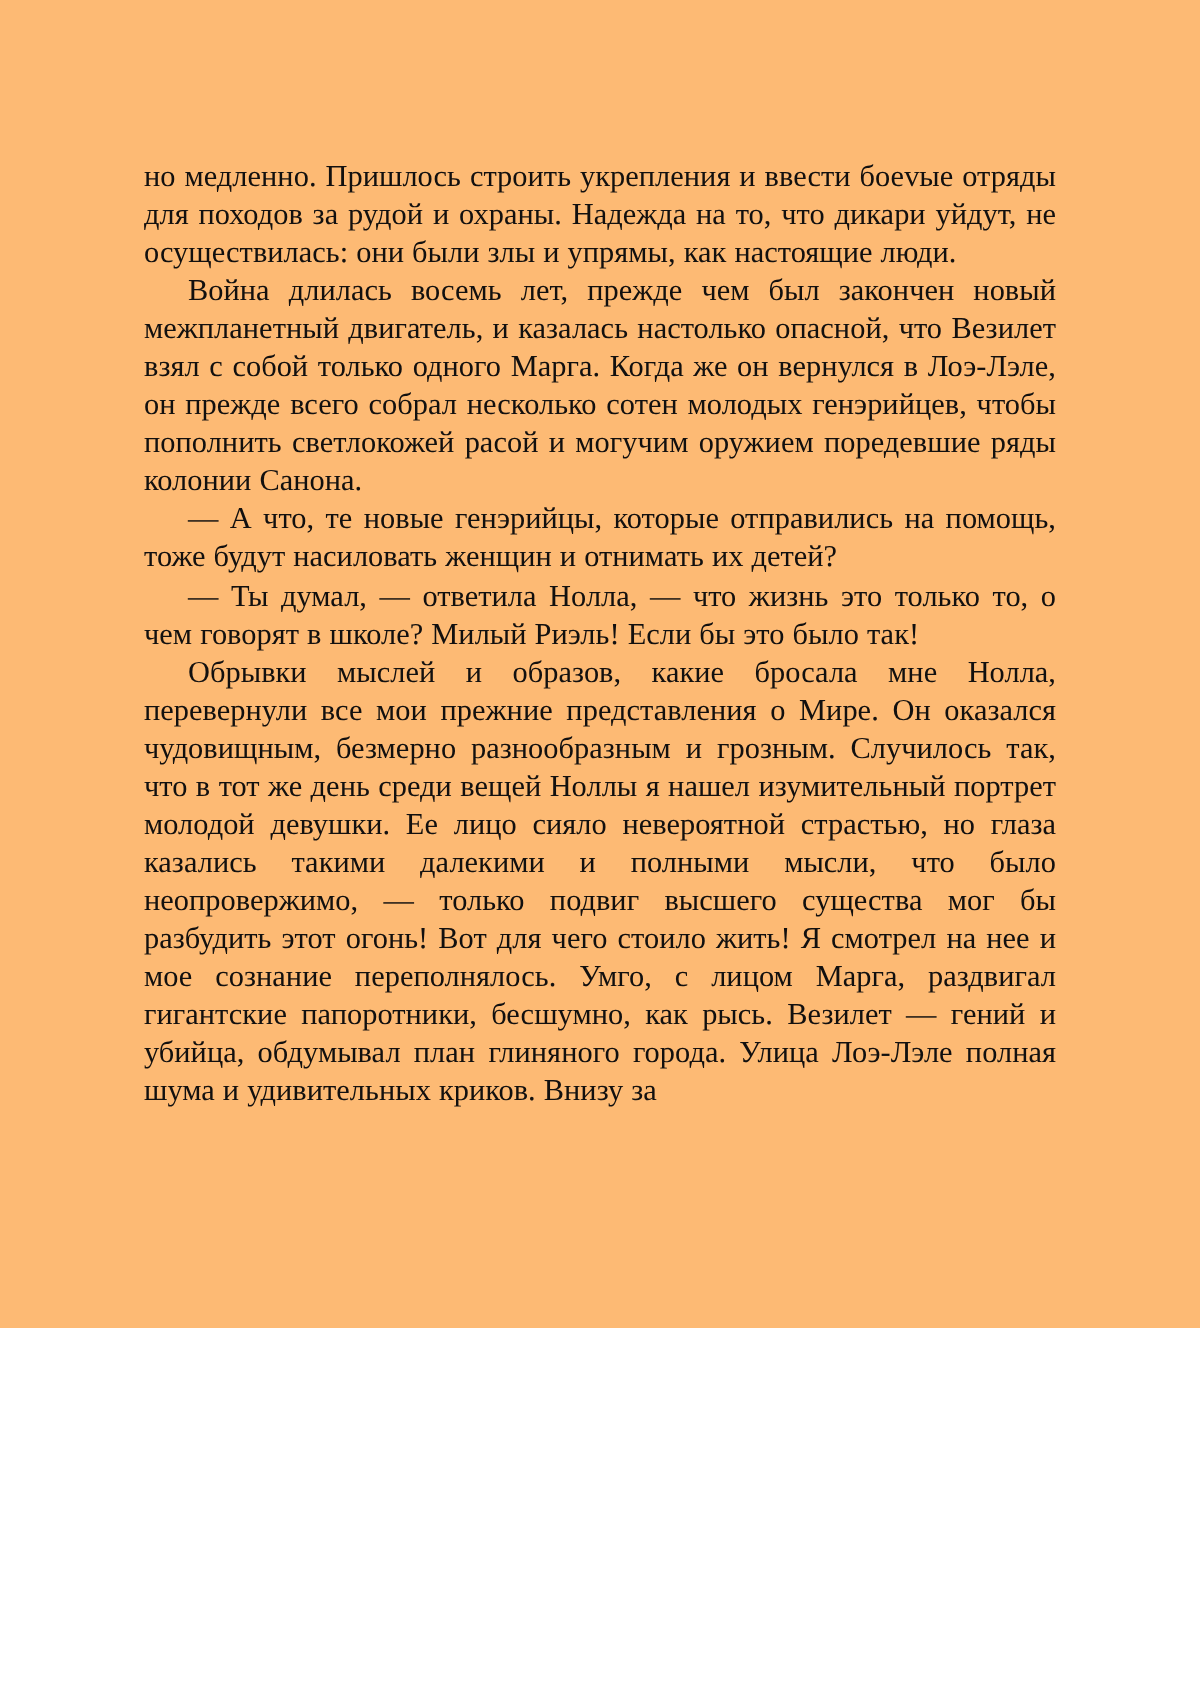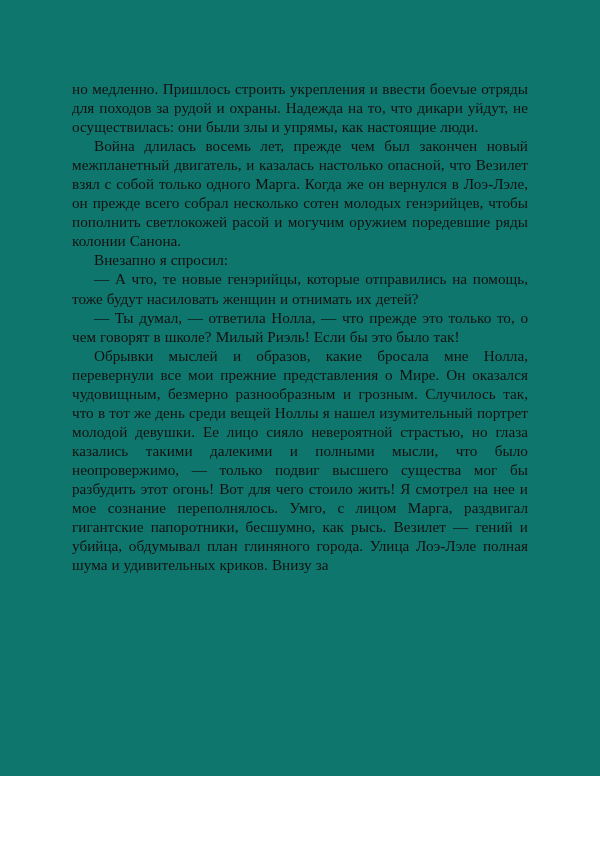--- a/index.html
+++ b/index.html
@@ -4,22 +4,22 @@
 <title>Book page 39</title>
 <style>
   html, body {
     margin: 0;
     padding: 0;
     background: #ffffff;
   }
   .page {
     position: relative;
     width: 600px;
-    height: 776px;
-    background: #0f766e;
+    height: 664px;
+    background: #fdba74;
     overflow: hidden;
     font-family: "Liberation Serif", "DejaVu Serif", serif;
     color: #12100f;
     text-decoration: underline;
   }
   .text-block {
     position: absolute;
     left: 72px;
     top: 79px;
     width: 456px;
@@ -51,21 +51,20 @@
   }
 </style>
 </head>
 <body>
 
 <div class="page">
 
   <div class="text-block">
     <p class="para cont">но медленно. Пришлось строить укрепления и ввести бое­vые отряды для походов за рудой и охраны. Надежда на то, что дикари уйдут, не осуществилась: они были злы и упря­мы, как настоящие люди.</p>
     <p class="para">Война длилась восемь лет, прежде чем был закончен но­вый межпланетный двигатель, и казалась настолько опас­ной, что Везилет взял с собой только одного Марга. Когда же он вернулся в Лоэ-Лэле, он прежде всего собрал нес­колько сотен молодых генэрийцев, чтобы пополнить свет­локожей расой и могучим оружием поредевшие ряды коло­нии Санона.</p>
-    <p class="para">Внезапно я спросил:</p>
     <p class="para">— А что, те новые генэрийцы, которые отправились на помощь, тоже будут насиловать женщин и отнимать их де­тей?</p>
-    <p class="para">— Ты думал, — ответила Нолла, — что прежде это только то, о чем говорят в школе? Милый Риэль! Если бы это было так!</p>
+    <p class="para">— Ты думал, — ответила Нолла, — что жизнь это только то, о чем говорят в школе? Милый Риэль! Если бы это было так!</p>
     <p class="para">Обрывки мыслей и образов, какие бросала мне Нолла, перевернули все мои прежние представления о Мире. Он оказался чудовищным, безмерно разнообразным и гроз­ным. Случилось так, что в тот же день среди вещей Ноллы я нашел изумительный портрет молодой девушки. Ее лицо сияло невероятной страстью, но глаза казались такими далекими и полными мысли, что было неопровержимо, — только подвиг высшего существа мог бы разбудить этот огонь! Вот для чего стоило жить! Я смотрел на нее и мое сознание переполнялось. Умго, с лицом Марга, раздвигал гигантские папоротники, бесшумно, как рысь. Везилет — гений и убийца, обдумывал план глиняного города. Улица Лоэ-Лэле полная шума и удивительных криков. Внизу за</p>
   </div>
 
   <div class="page-number">39</div>
 
 </div>
 
 </body></html>

